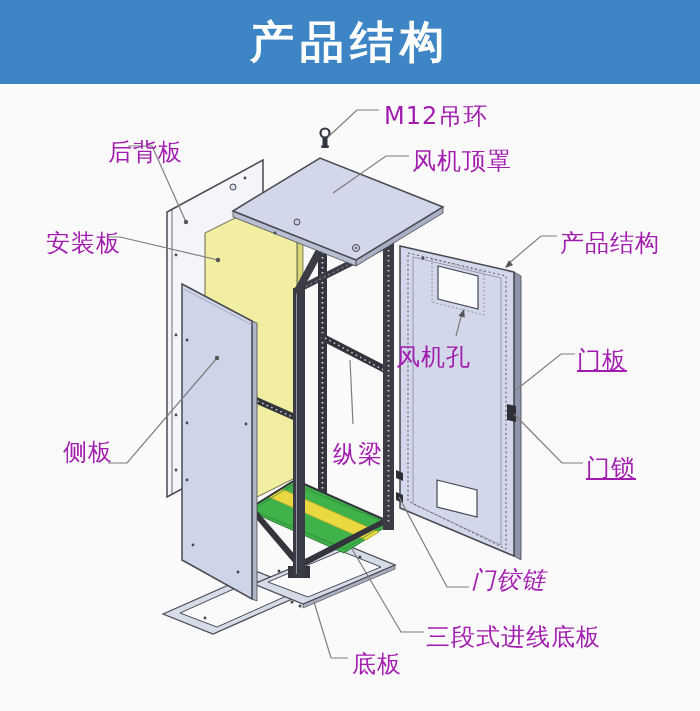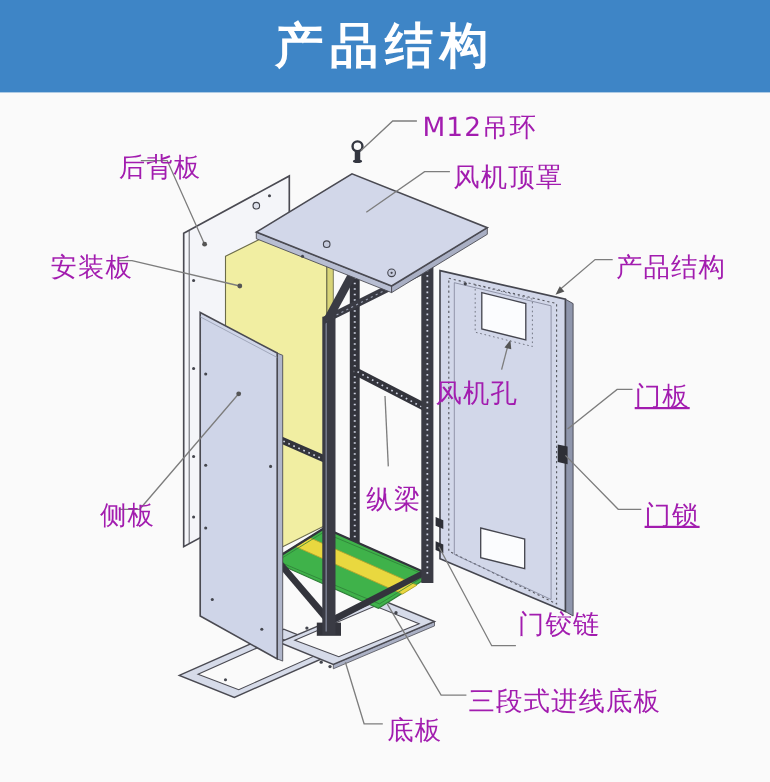--- a/index.html
+++ b/index.html
@@ -158,26 +158,26 @@
       <circle cx="218" cy="260" r="2.2"></circle>
       <circle cx="217" cy="358" r="2.2"></circle>
       <polygon points="505,268 508.9,260.3 513.1,265.1"></polygon>
       <polygon points="464,309 464.8,317.6 458.6,315.8"></polygon>
     </g>
   </svg>
 
   <div>
     <div class="lbl" style="left:68px;  top:136px;margin-left:40px;">后背板</div>
     <div class="lbl" style="left:46px;  top:227px;">安装板</div>
-    <div class="lbl" style="left:63px;  top:452px;margin-left:28px;">侧板</div>
+    <div class="lbl" style="left:63px;  top:436px;">侧板</div>
     <div class="lbl" style="left:384px; top:100px;">M12吊环</div>
     <div class="lbl" style="left:412px; top:145px;">风机顶罩</div>
     <div class="lbl" style="left:560px; top:227px;">产品结构</div>
     <div class="lbl" style="left:396px; top:341px;">风机孔</div>
     <div class="lbl" style="left:577px; top:344px;text-decoration:underline;">门板</div>
     <div class="lbl" style="left:586px; top:452px;text-decoration:underline;">门锁</div>
     <div class="lbl" style="left:333px; top:426px;margin-top:12px;">纵梁</div>
-    <div class="lbl" style="left:471px; top:551px;">门铰链</div>
+    <div class="lbl" style="left:471px; top:564px;font-style:italic;">门铰链</div>
     <div class="lbl" style="left:426px; top:621px;">三段式进线底板</div>
     <div class="lbl" style="left:352px; top:648px;">底板</div>
   </div>
 
 </div>
 
 </body></html>

